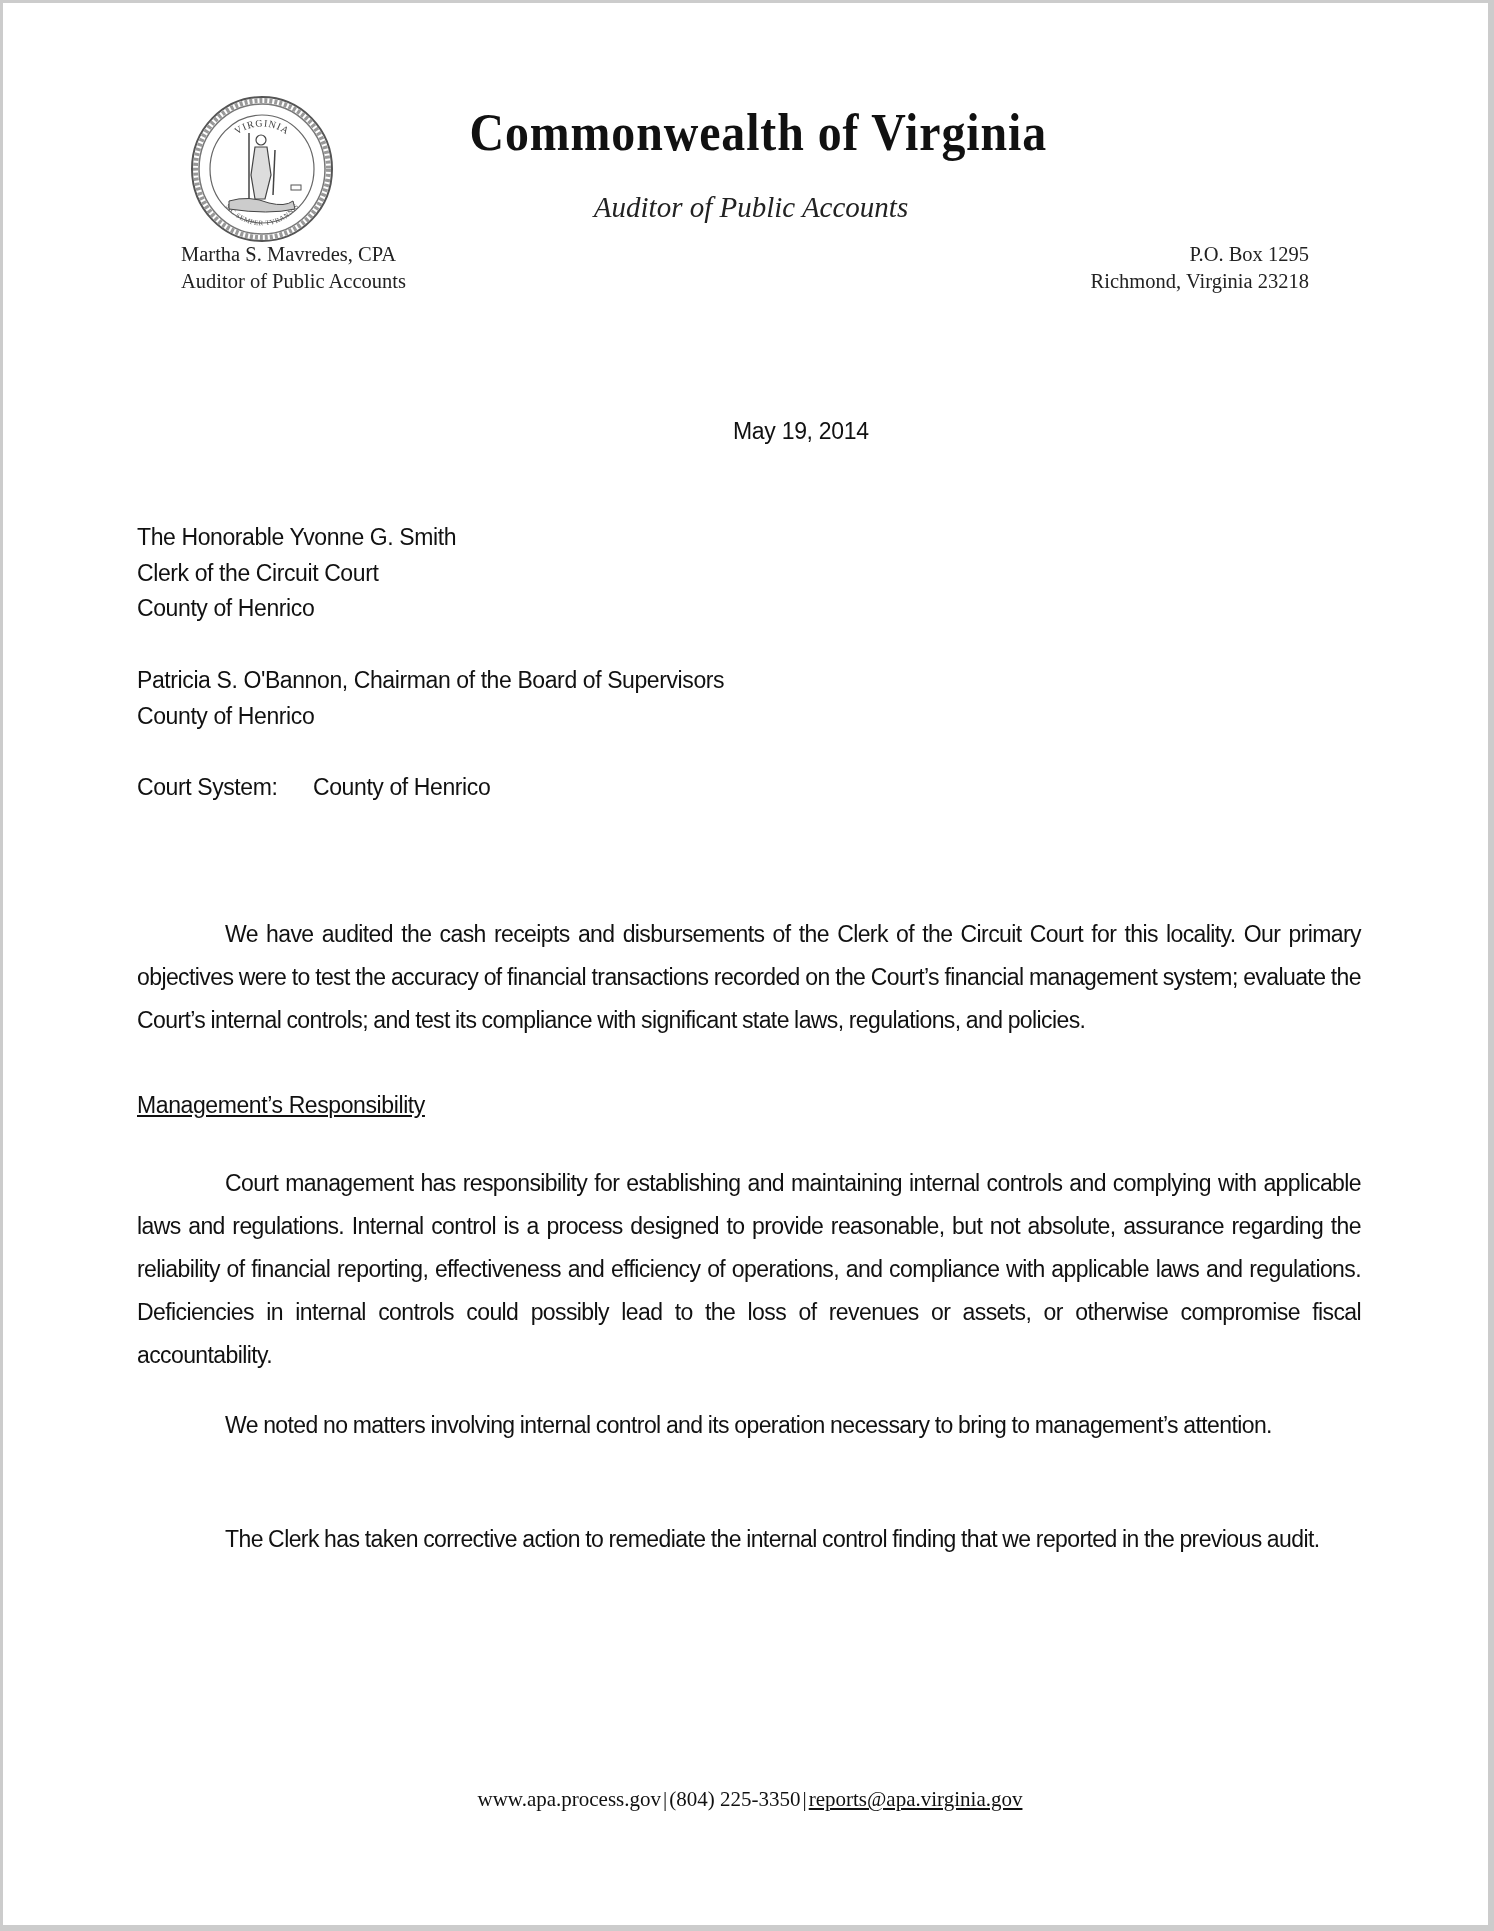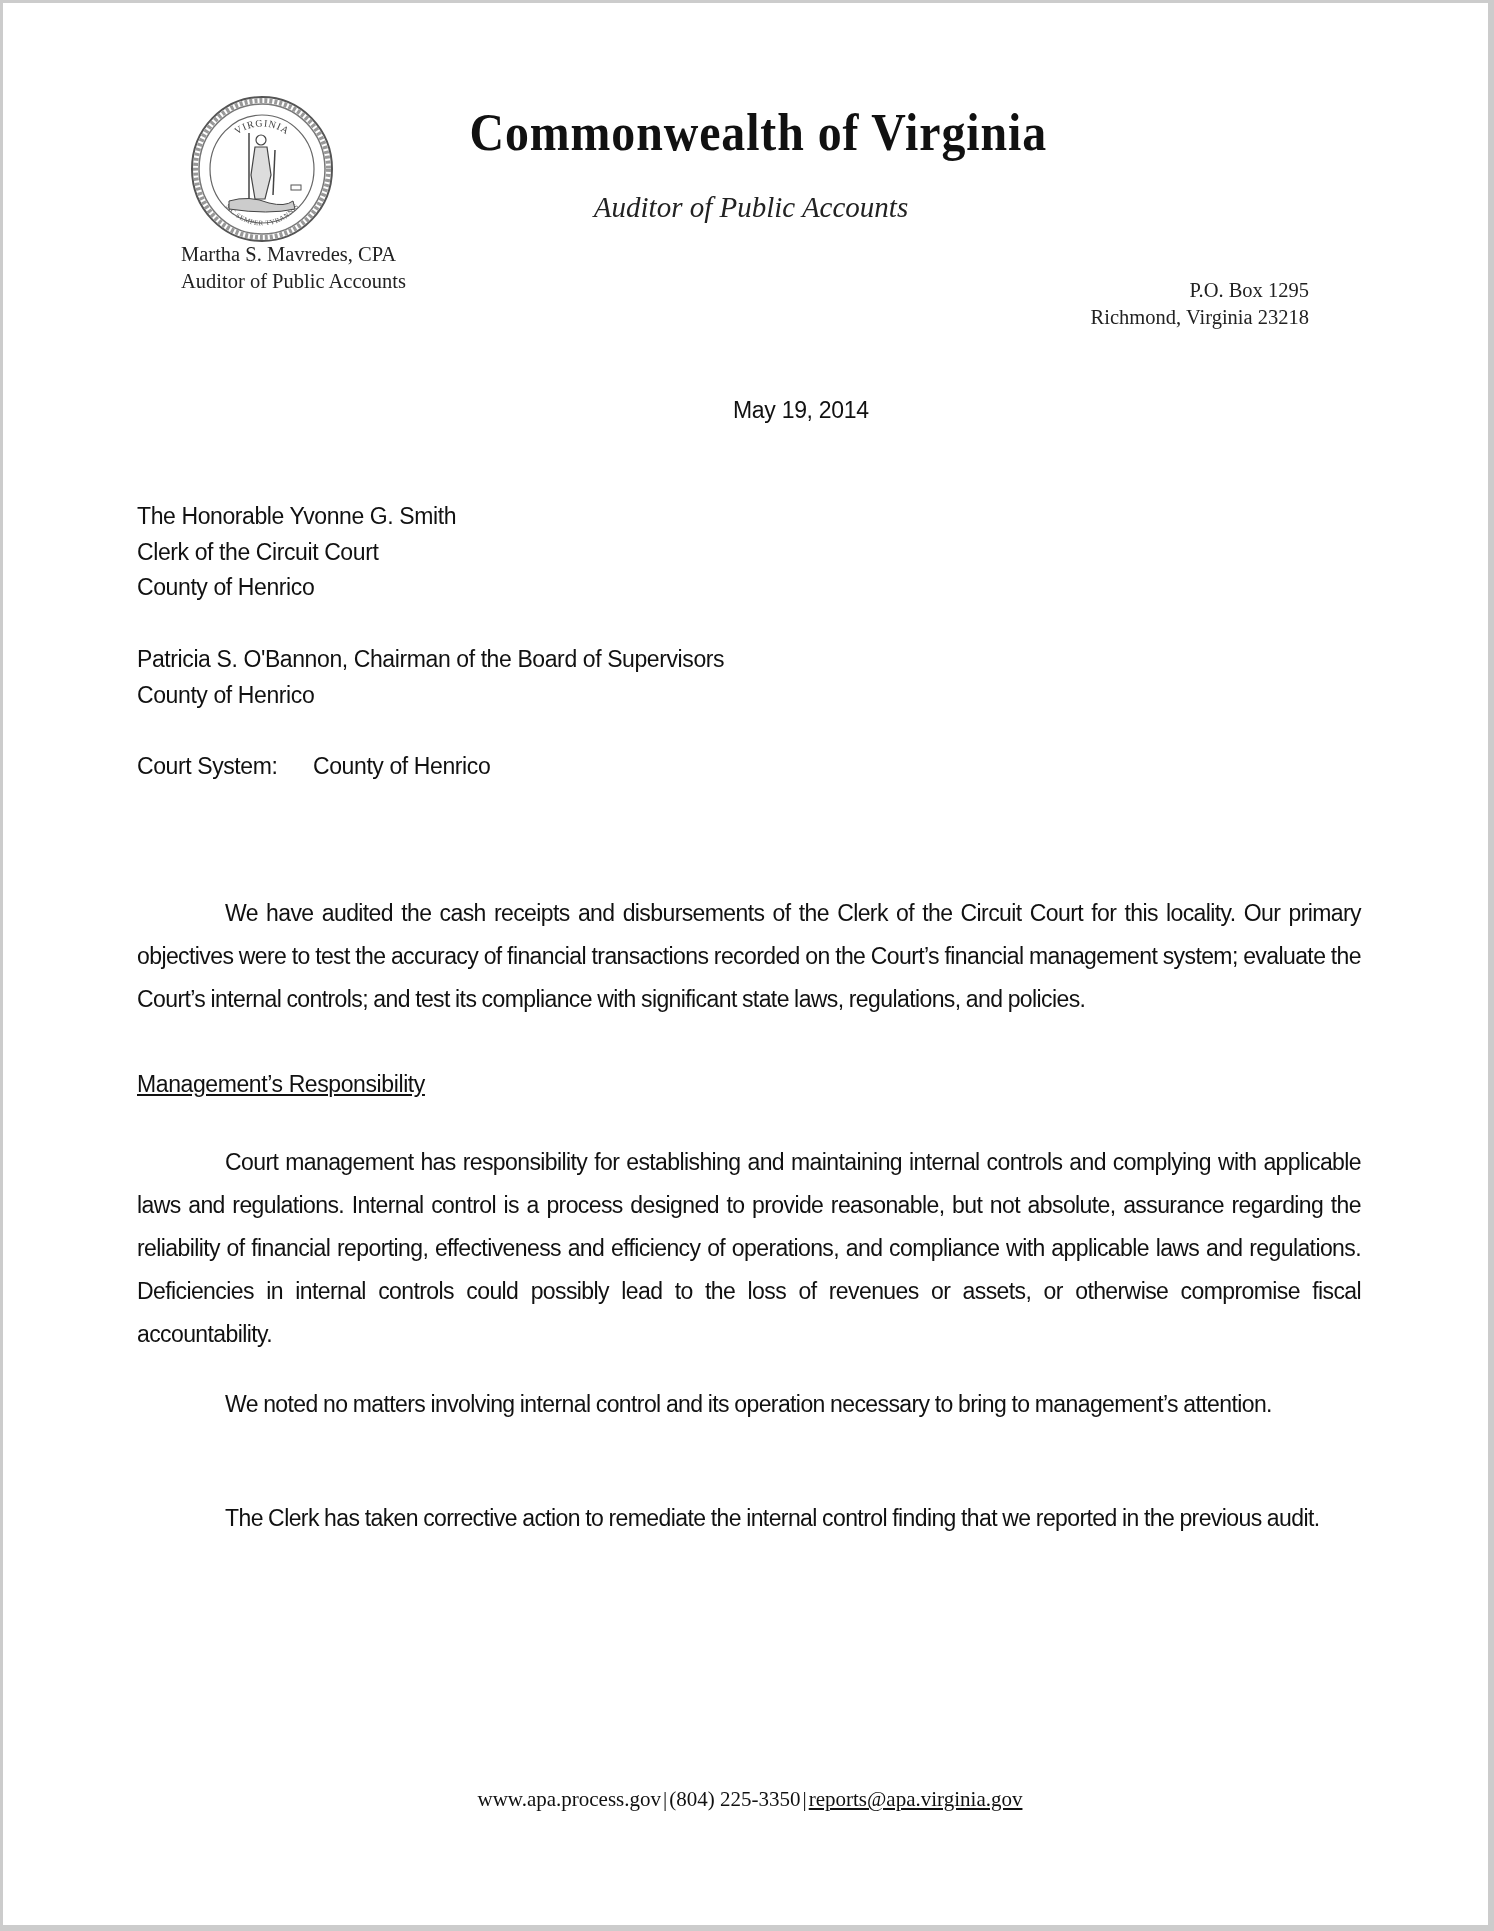--- a/index.html
+++ b/index.html
@@ -22,23 +22,23 @@
     font-weight: bold; font-size: 52px; letter-spacing: 1px; line-height: 60px;
     transform: scaleX(0.92); transform-origin: center;
   }
   .subtitle {
     left: 442px; top: 186px; width: 612px; text-align: center;
     font-family: "Liberation Serif", "DejaVu Serif", serif;
     font-style: italic; font-size: 29px; line-height: 36px; color: #222;
   }
   .addr { font-size: 20.5px; line-height: 27px; color: #222; }
   .addr-left { left: 178px; top: 238px; }
-  .addr-right { right: 179px; top: 238px; text-align: right; margin-top: 36px; }
+  .addr-right { right: 179px; top: 238px; text-align: right; }
 
-  .body-text { font-family: "Liberation Sans", "DejaVu Sans", sans-serif; font-size: 23px; color: #111; }
+  .body-text { font-family: "Liberation Sans", "DejaVu Sans", sans-serif; font-size: 23px; color: #111; margin-top: 21px; }
   .date { left: 730px; top: 392px; line-height: 30px; letter-spacing: -0.3px; }
   .block { left: 134px; line-height: 35.7px; letter-spacing: -0.4px; }
   .block div { height: 35.7px; }
   .row { display: flex; }
   .row .lbl { width: 176px; }
 
   .para {
     position: absolute; left: 134px; width: 1224px;
     line-height: 43px; text-align: justify; text-indent: 88px;
     letter-spacing: -0.6px; word-spacing: -0.5px;

